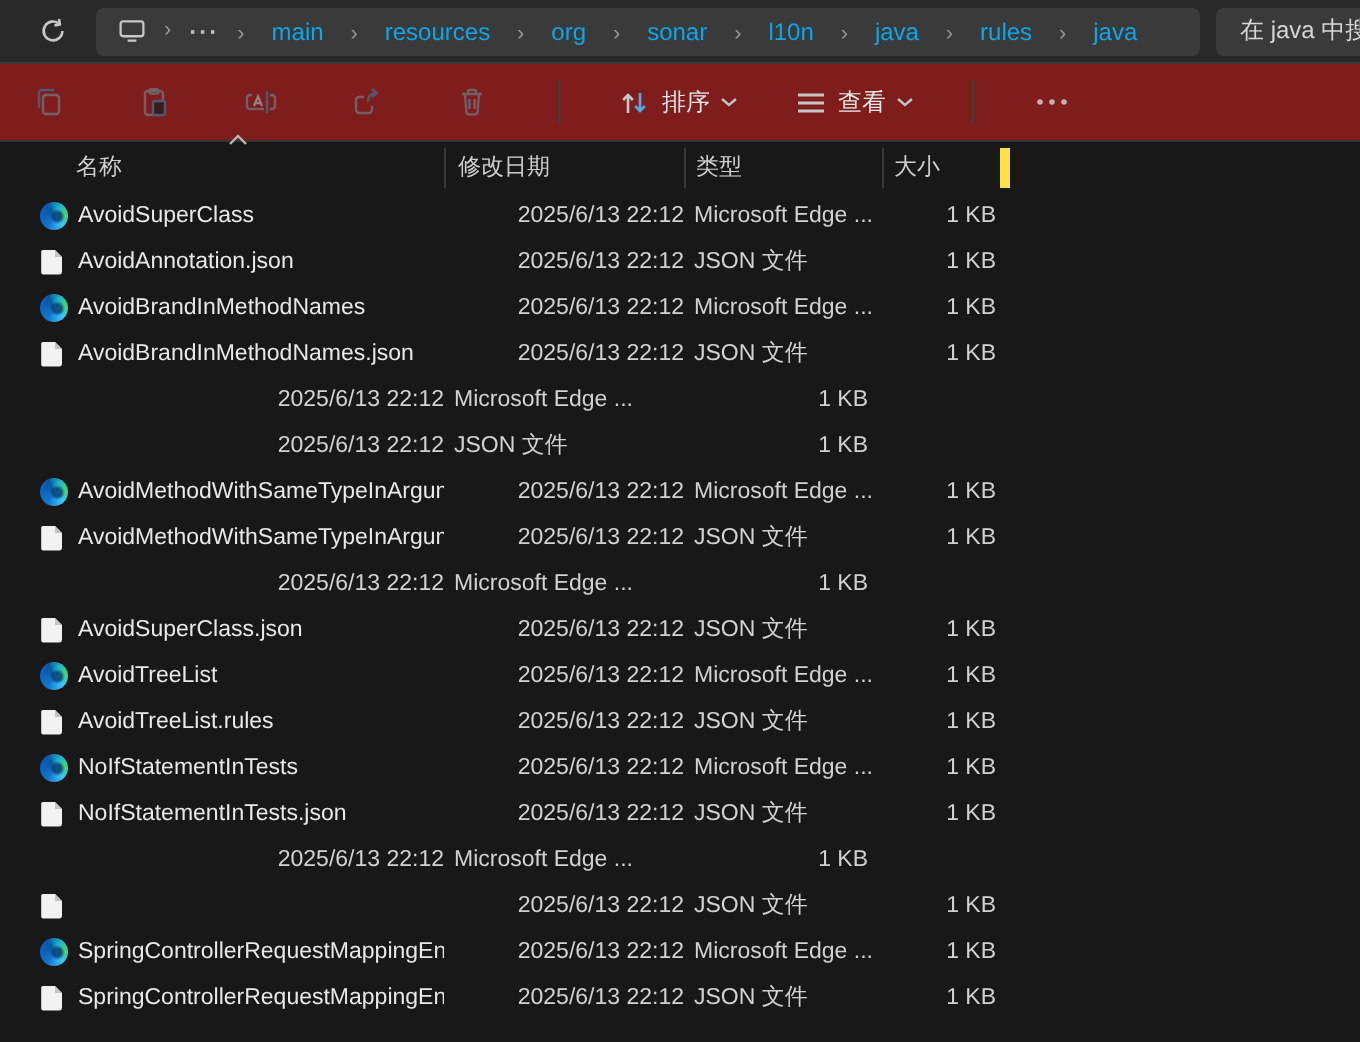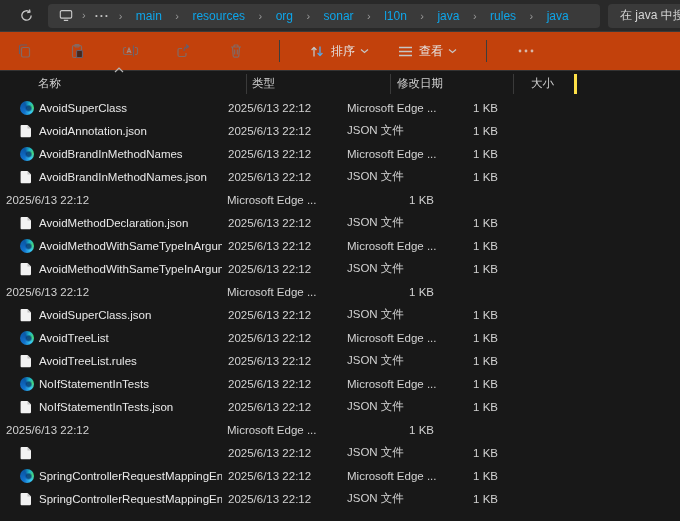--- a/index.html
+++ b/index.html
@@ -33,54 +33,54 @@
   .searchbox {
     height:24px; background:#3a3a3a; border-radius:4px; margin-left:8px;
     flex:1 0 90px; display:flex; align-items:center; overflow:hidden;
   }
   .searchbox input {
     background:transparent; border:none; outline:none; color:#d6d6d6;
     font-size:12px; padding-left:12px; width:100%; font-family:inherit;
   }
   
   .toolbar {
-    height:39px; background:#c2410c; border-bottom:1px solid #333;
+    height:39px; background:#7f1d1d; border-bottom:1px solid #333;
     display:flex; align-items:center; padding-left:6px;gap:13px;
   }
   .tb-btn {
     background:transparent; border:none; border-radius:4px; color:#e6e6e6;
     display:flex; align-items:center; justify-content:center; cursor:default;
     height:30px; font-family:inherit;
   }
   .tb-icon-btn { width:36px; margin-right:4px; opacity:.75; }
   .tb-sep { width:1px; height:22px; background:#3d3d3d; margin:0 8px; flex:0 0 auto; }
   .tb-label-btn { gap:6px; padding:0 8px; font-size:12px; }
   .tb-label-btn .chev { margin-left:-1px; }
   .dots { color:#e0e0e0; }
   
   .list-area { background:#181818; }
   .cols-header {
     height:25px; display:grid; grid-template-columns:222px 120px 99px 64px 1fr;
-    align-items:center; position:relative; font-size:11.5px; color:#cfcfcf;gap:24px;
+    align-items:center; position:relative; font-size:11.5px; color:#cfcfcf;
   }
   .cols-header .col { height:20px; display:flex; align-items:center; }
   .col-name  { padding-left:38px; }
   .col-date  { padding-left:6px;  border-left:1px solid #3a3a3a; }
   .col-type  { padding-left:5px;  border-left:1px solid #3a3a3a; }
-  .col-size  { padding-left:17px;  border-left:1px solid #3a3a3a; border-right:3px solid #fde047; }
+  .col-size  { padding-left:5px;  border-left:1px solid #3a3a3a; border-right:5px solid #fde047; }
   .sort-caret { position:absolute; left:114px; top:-4px; color:#b5b5b5; }
   
   .rows { }
   .row {
     height:23px; display:grid; grid-template-columns:222px 120px 99px 64px 1fr;
     align-items:center; font-size:11.5px; cursor:default;
   }
   .cell-name { display:flex; align-items:center; padding-left:20px; overflow:hidden; white-space:nowrap; color:#e8e8e8; }
   .cell-name .fname { overflow:hidden; white-space:nowrap; }
-  .cell-date { padding-left:6px; color:#d2d2d2; white-space:nowrap; }
+  .cell-date { padding-left:6px; color:#d2d2d2; white-space:nowrap;text-align:right; }
   .cell-type { padding-left:5px; color:#d2d2d2; white-space:nowrap; overflow:hidden; }
   .cell-size { padding-right:7px; color:#d2d2d2; text-align:right; white-space:nowrap; }
   .ficon { width:14px; height:14px; flex:0 0 14px; margin-right:5px; display:inline-flex; }
   .edge-ball {
     width:14px; height:14px; border-radius:50%;
     background:
       radial-gradient(circle at 62% 52%, rgba(8,60,120,.85) 0 18%, rgba(8,60,120,0) 34%),
       conic-gradient(from 140deg at 50% 50%,
         #38c6f4 0deg, #1273cc 70deg, #0d5fb4 150deg, #0b59a6 195deg,
         #1fb6c9 250deg, #43d67c 300deg, #38c6f4 360deg);
@@ -233,22 +233,22 @@
 </div>
 
 <div class="list-area">
   <div class="cols-header">
     <span class="sort-caret">
       <svg width="10" height="6" viewBox="0 0 10 6" fill="none" stroke="#b5b5b5" stroke-width="1.2">
         <path d="M1 5 5 1 9 5"></path>
       </svg>
     </span>
     <div class="col col-name">名称</div>
+    <div class="col col-date">修改日期</div>
     <div class="col col-type">类型</div>
-    <div class="col col-date">修改日期</div>
     <div class="col col-size">大小</div>
     <div class="col"></div>
   </div>
   <div class="rows" id="rows-mount">
   <div class="row">
     <div class="cell-name">
       <span class="ficon">
             <span class="edge-ball"></span>
           </span>
       <span class="fname">AvoidSuperClass</span>
@@ -309,31 +309,20 @@
   </div>
 
   <div class="row">
     <div class="cell-date">2025/6/13 22:12</div>
     <div class="cell-type">Microsoft Edge ...</div>
     <div class="cell-size">1 KB</div>
     <div></div>
   </div>
 
   <div class="row">
-    <div class="cell-name">
-      <span class="ficon">
-            <span>
-              <svg width="12" height="14" viewBox="0 0 12 14">
-                <path d="M1.5 1h6L11 4.5V12a1.2 1.2 0 0 1-1.2 1.2H1.5A.9.9 0 0 1 .6 12.3V1.9A.9.9 0 0 1 1.5 1Z" fill="#f2f2f2"></path>
-                <path d="M7.5 1 11 4.5H7.5Z" fill="#c4c4c4"></path>
-              </svg>
-            </span>
-          </span>
-      <span class="fname">AvoidMethodDeclaration.json</span>
-    </div>
     <div class="cell-date">2025/6/13 22:12</div>
     <div class="cell-type">JSON 文件</div>
     <div class="cell-size">1 KB</div>
     <div></div>
   </div>
 
   <div class="row">
     <div class="cell-name">
       <span class="ficon">
             <span class="edge-ball"></span>

